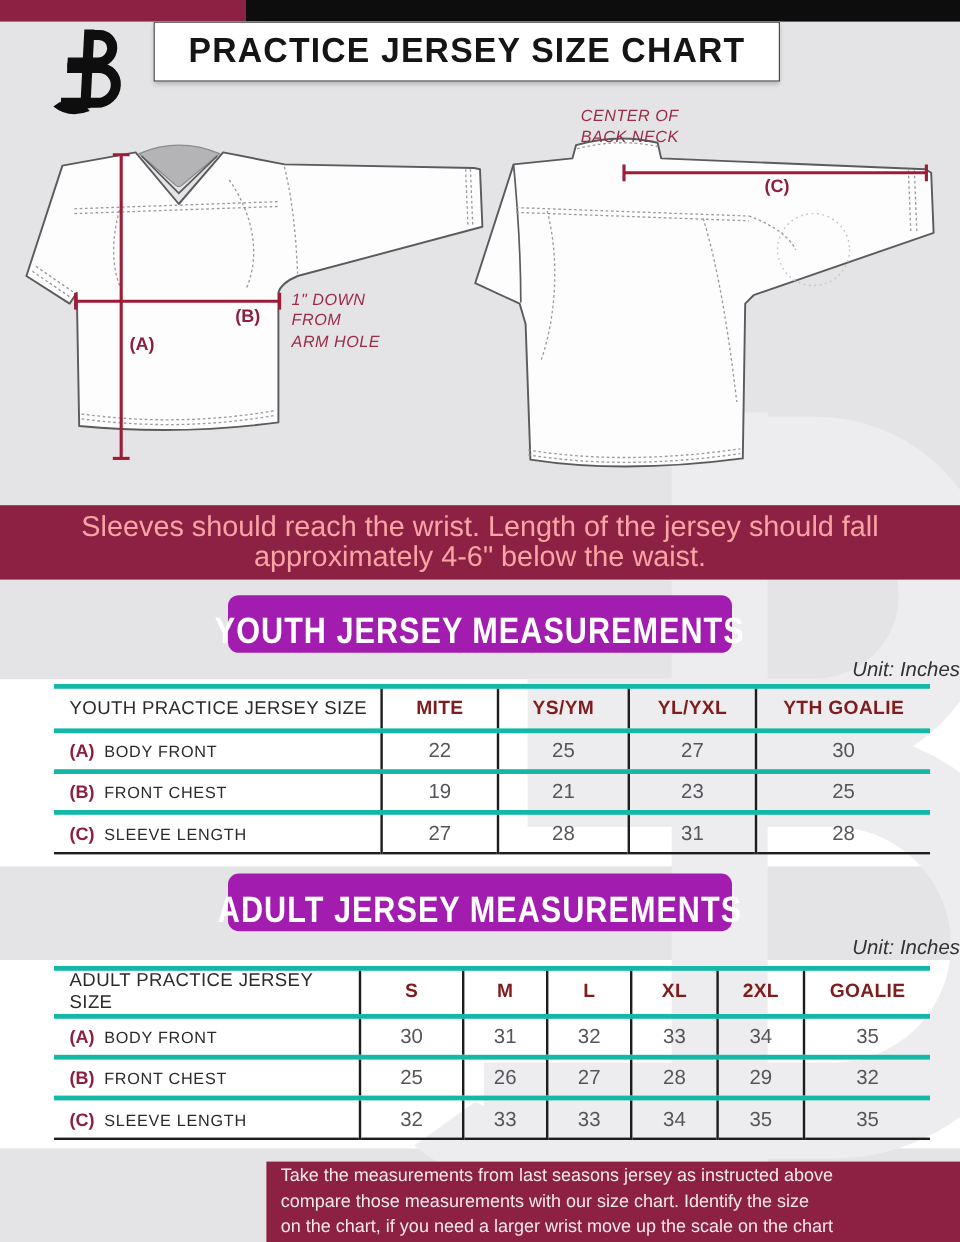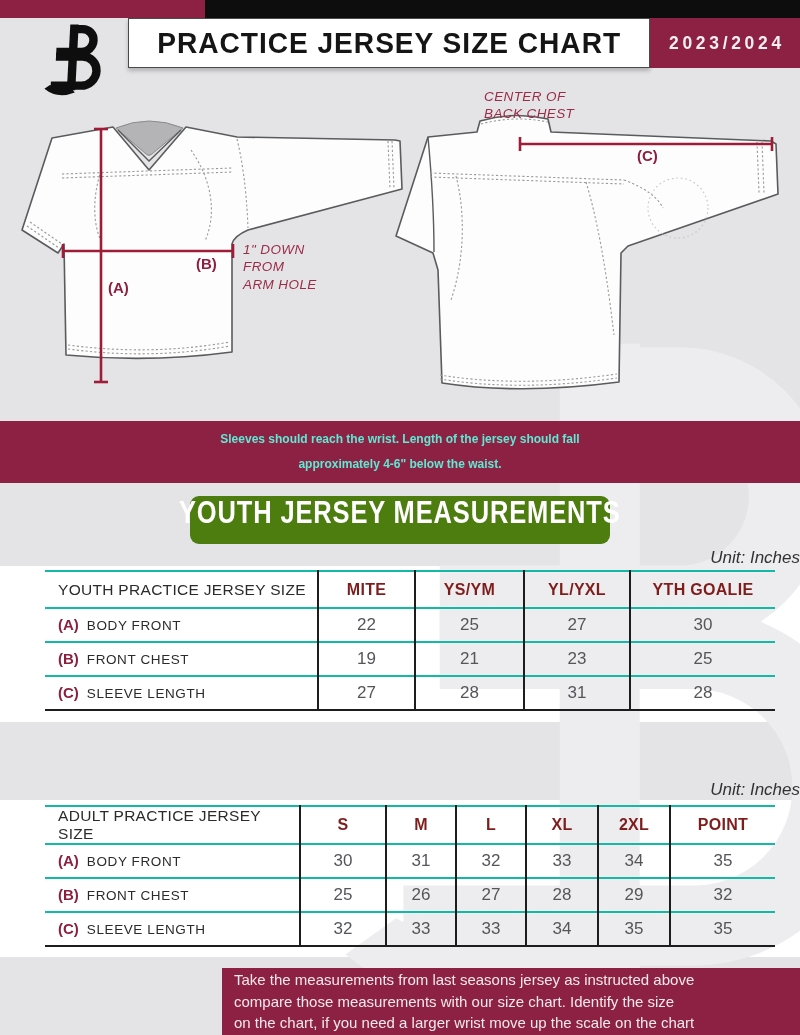--- a/index.html
+++ b/index.html
@@ -44,53 +44,53 @@
   .lbl-b-tag{left:196px;top:255px;}
   .lbl-b-text{left:243px;top:241px;}
   .lbl-c-tag{left:637px;top:147px;}
   .lbl-neck{left:484px;top:88px;}
 
   
   .note-banner{
     left:0;top:421px;width:800px;height:62px;background:#8d2143;z-index:3;
     display:flex;align-items:center;justify-content:center;text-align:center;
   }
-  .note-text{color:#5eead4;font-size:12px;line-height:25px;white-space:pre-line;font-weight:bold;}
+  .note-text{color:#fca5a5;font-size:24px;line-height:25px;white-space:pre-line;}
 
   
   .watermark{left:242px;top:300px;width:730px;height:800px;z-index:2;pointer-events:none;}
 
   
   .white-bg{left:0;width:800px;background:#ffffff;z-index:1;}
   .wb-youth{top:566px;height:156px;}
   .wb-adult{top:800px;height:157px;}
   .pill{
-    left:190px;width:420px;height:48px;background:#4d7c0f;border-radius:9px;z-index:3;
-    display:flex;align-items:flex-start;justify-content:center;
+    left:190px;width:420px;height:48px;background:#a21caf;border-radius:9px;z-index:3;
+    display:flex;align-items:flex-end;justify-content:center;
   }
   .pill-youth{top:496px;}
   .pill-adult{top:728px;}
   .pill-text{
     color:#ffffff;font-weight:bold;font-size:30px;letter-spacing:1px;
     display:inline-block;transform:scaleX(.85) scaleY(1.02);white-space:nowrap;
   }
   .unit-line{left:0;width:800px;text-align:right;z-index:3;
     font-style:italic;font-size:17px;font-weight:500;color:#323234;}
   .unit-youth{top:548px;}
   .unit-adult{top:780px;}
 
   
   .size-table{
     position:absolute;left:45px;width:730px;z-index:3;
     border-collapse:collapse;table-layout:fixed;
     border-bottom:2px solid #1d1d1d;background:transparent;
   }
   .tbl-youth{top:570px;}
   .tbl-adult{top:805px;}
-  .size-table tr{border-top:2px solid #14b8a6;}
+  .size-table tr{border-top:4px solid #14b8a6;}
   .size-table th,.size-table td{padding:0;text-align:center;vertical-align:middle;background:transparent;}
   .size-table th+th,.size-table td+td{border-left:2px solid #1d1d1d;}
   .size-table tr.hrow{height:37px;}
   .size-table tr.drow{height:34px;}
   .size-table .lab{text-align:left;padding-left:13px;}
   .size-table th{font-size:16px;font-weight:bold;color:#7f1d1d;letter-spacing:.3px;}
   .size-table th.lab{font-weight:400;color:#2b2b2b;font-size:15.5px;}
   .size-table td{font-size:17px;color:#55565a;}
   .row-tag{color:#8d1f3e;font-weight:bold;font-size:15px;margin-right:8px;}
   .row-label{font-size:13.5px;color:#2b2b2b;letter-spacing:.6px;font-weight:500;}
@@ -120,23 +120,20 @@
     <g fill="none" stroke="#0e0e0e" stroke-width="11" transform="skewX(-3)">
       <path d="M49 6 V92"></path>
       <path d="M49 12 H60 A15 15 0 0 1 60 42 H27"></path>
       <path d="M27 48 H62 A19 19 0 0 1 62 86 H22"></path>
     </g>
     <path d="M14 90 Q32 104 54 95 L44 83 Q30 90 21 85 Z" fill="#0e0e0e" transform="skewX(-3)"></path>
   </svg>
 
   <div class="abs title-bar">
     <span class="title-text">PRACTICE JERSEY SIZE CHART</span>
-  </div>
-  <div class="abs year-box">
-    <span class="year-text">2023/2024</span>
   </div>
 
   <svg class="abs diagram-svg" viewBox="0 68 800 352">
 
     <g stroke="#5a5b5d" stroke-width="1.6" fill="#fdfdfd" stroke-linejoin="round">
       <path d="M52 138 L113 127 L149 170 L186 127 L237 137 L395 140 L400 141 L402 189 L248 230 Q234 236 232 244 L232 352 Q150 363 66 355 L64 244 L58 253 L22 230 Z"></path>
     </g>
     <path d="M116 128 Q149 114 183 128 L152 154 Q149 157 146 154 Z" fill="#b4b4b6" stroke="#8b8b8d" stroke-width="1"></path>
     <path d="M118 130 L149 161 L181 130" fill="none" stroke="#5a5b5d" stroke-width="1.4"></path>
     <g fill="none" stroke="#9a9a9c" stroke-width="1.1" stroke-dasharray="2.2 2.2">
@@ -184,21 +181,21 @@
     </g>
   </svg>
 
   <div class="abs diag-tag lbl-a-tag">(A)</div>
   <div class="abs diag-tag lbl-b-tag">(B)</div>
   <div class="abs diag-label lbl-b-text">1" DOWN
 FROM
 ARM HOLE</div>
   <div class="abs diag-tag lbl-c-tag">(C)</div>
   <div class="abs diag-label lbl-neck">CENTER OF
-BACK CHEST</div>
+BACK NECK</div>
 
   <div class="abs note-banner">
     <div class="note-text">Sleeves should reach the wrist. Length of the jersey should fall
 approximately 4-6" below the waist.</div>
   </div>
 
   <svg class="abs watermark" viewBox="0 0 100 110" preserveAspectRatio="xMidYMid meet">
     <g fill="none" stroke="#ededef" stroke-width="11">
       <path d="M49 6 V92"></path>
       <path d="M49 12 H60 A15 15 0 0 1 60 42 H27"></path>
@@ -247,41 +244,44 @@
       <td class="lab"><span class="row-tag">(C)</span><span class="row-label">SLEEVE LENGTH</span></td>
       <td>27</td>
       <td>28</td>
       <td>31</td>
       <td>28</td>
     </tr>
   </tbody>
     </table>
 
   <div class="abs white-bg wb-adult"></div>
+  <div class="abs pill pill-adult">
+    <span class="pill-text">ADULT JERSEY MEASUREMENTS</span>
+  </div>
   <div class="abs unit-line unit-adult">Unit: Inches</div>
 
   <table class="size-table tbl-adult">
     <colgroup>
         <col style="width:255px">
         <col style="width:86px">
         <col style="width:70px">
         <col style="width:70px">
         <col style="width:72px">
         <col style="width:72px">
         <col style="width:105px">
       </colgroup>
     <tbody>
         <tr class="hrow">
       <th class="lab">ADULT PRACTICE JERSEY SIZE</th>
       <th>S</th>
       <th>M</th>
       <th>L</th>
       <th>XL</th>
       <th>2XL</th>
-      <th>POINT</th>
+      <th>GOALIE</th>
     </tr>
     <tr class="drow">
       <td class="lab"><span class="row-tag">(A)</span><span class="row-label">BODY FRONT</span></td>
       <td>30</td>
       <td>31</td>
       <td>32</td>
       <td>33</td>
       <td>34</td>
       <td>35</td>
     </tr>

